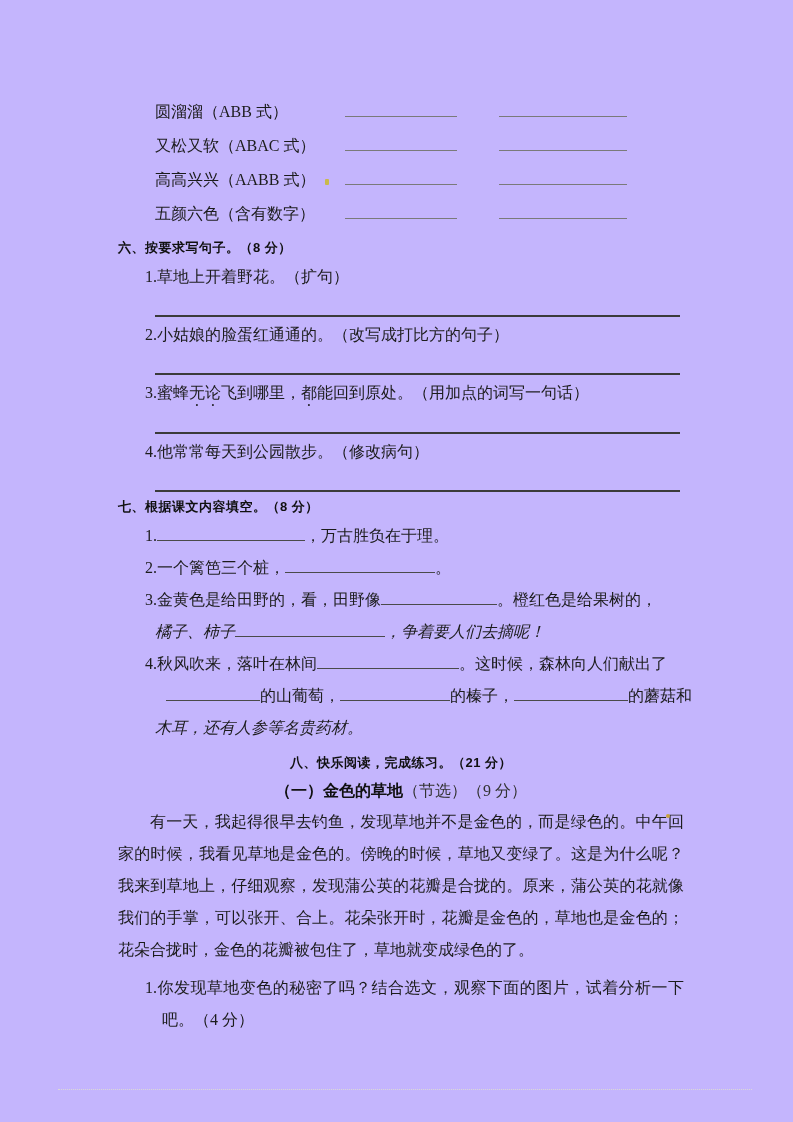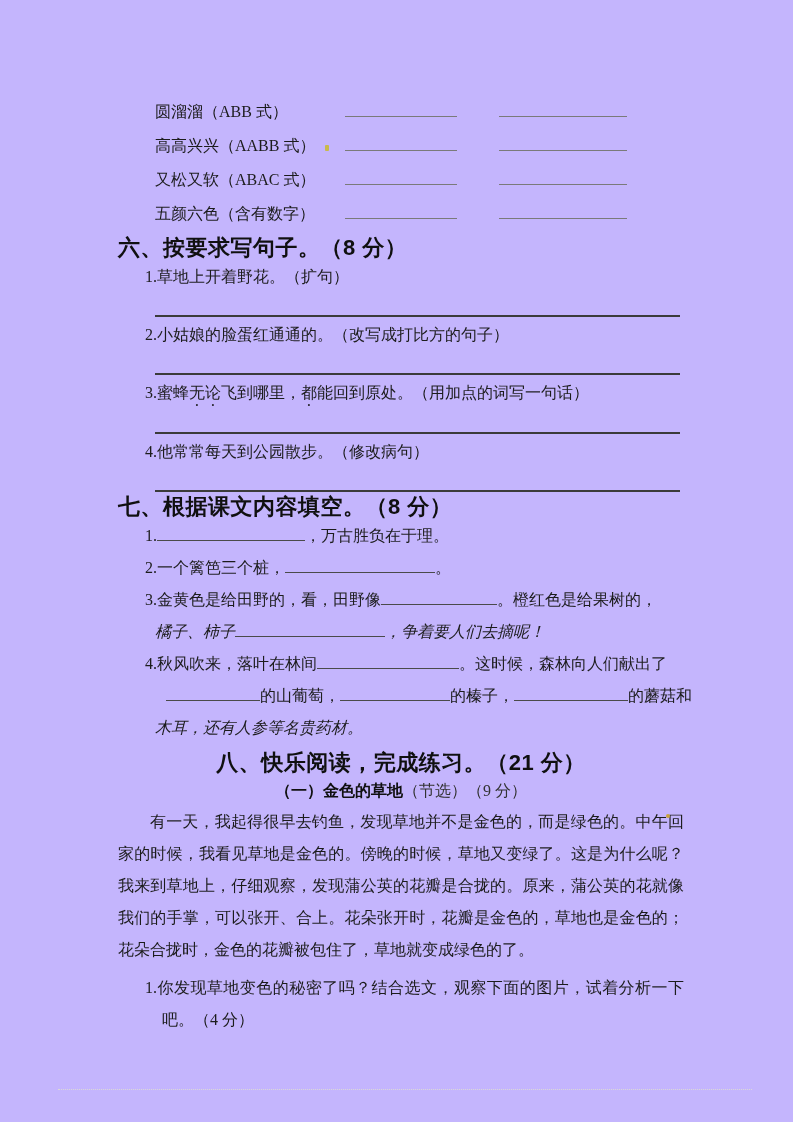--- a/index.html
+++ b/index.html
@@ -15,21 +15,21 @@
   .wl-row { display:flex; align-items:baseline; line-height:34px; height:34px; margin-left:37px; }
   .wl-label-wrap { width:190px; flex:0 0 190px; white-space:nowrap; }
   .blank { display:inline-block; height:12px; border-bottom:1px solid #7a7a7a; }
   .wl-b1 { width:112px; margin-right:42px; }
   .wl-b2 { width:128px; }
   .mark-dot { display:inline-block; width:4px; height:6px; background:#c9b94b; margin-left:10px; border-radius:1px; }
 
   
   .sec-title {
     font-family:"Liberation Sans","DejaVu Sans",sans-serif;
-    font-weight:bold; font-size:22px; color:#101010;
+    font-weight:bold; font-size:13px; color:#101010;
     line-height:26px; letter-spacing:0.5px;
   }
   .mt4 { margin-top:4px; } .mt6 { margin-top:6px;text-align:center; }
 
   
   .item { line-height:32px; margin-left:27px; padding-left:16px; text-indent:-16px; white-space:nowrap; }
   .answer-row { height:26px; }
   .answer-line { margin-left:37px; width:525px; height:22px; border-bottom:2px solid #3b3b3b; }
 
   
@@ -75,26 +75,26 @@
 <div class="page">
   <div class="content">
 
     <div>
       <div class="wl-row">
         <span class="wl-label-wrap"><span>圆溜溜（ABB 式）</span></span>
         <span class="blank wl-b1"></span>
         <span class="blank wl-b2"></span>
       </div>
       <div class="wl-row">
-        <span class="wl-label-wrap"><span>高高兴兴（AABB 式）</span><span class="mark-dot"></span></span>
+        <span class="wl-label-wrap"><span>又松又软（ABAC 式）</span></span>
         <span class="blank wl-b1"></span>
         <span class="blank wl-b2"></span>
       </div>
       <div class="wl-row">
-        <span class="wl-label-wrap"><span>又松又软（ABAC 式）</span></span>
+        <span class="wl-label-wrap"><span>高高兴兴（AABB 式）</span><span class="mark-dot"></span></span>
         <span class="blank wl-b1"></span>
         <span class="blank wl-b2"></span>
       </div>
       <div class="wl-row">
         <span class="wl-label-wrap"><span>五颜六色（含有数字）</span></span>
         <span class="blank wl-b1"></span>
         <span class="blank wl-b2"></span>
       </div>
     </div>
 

